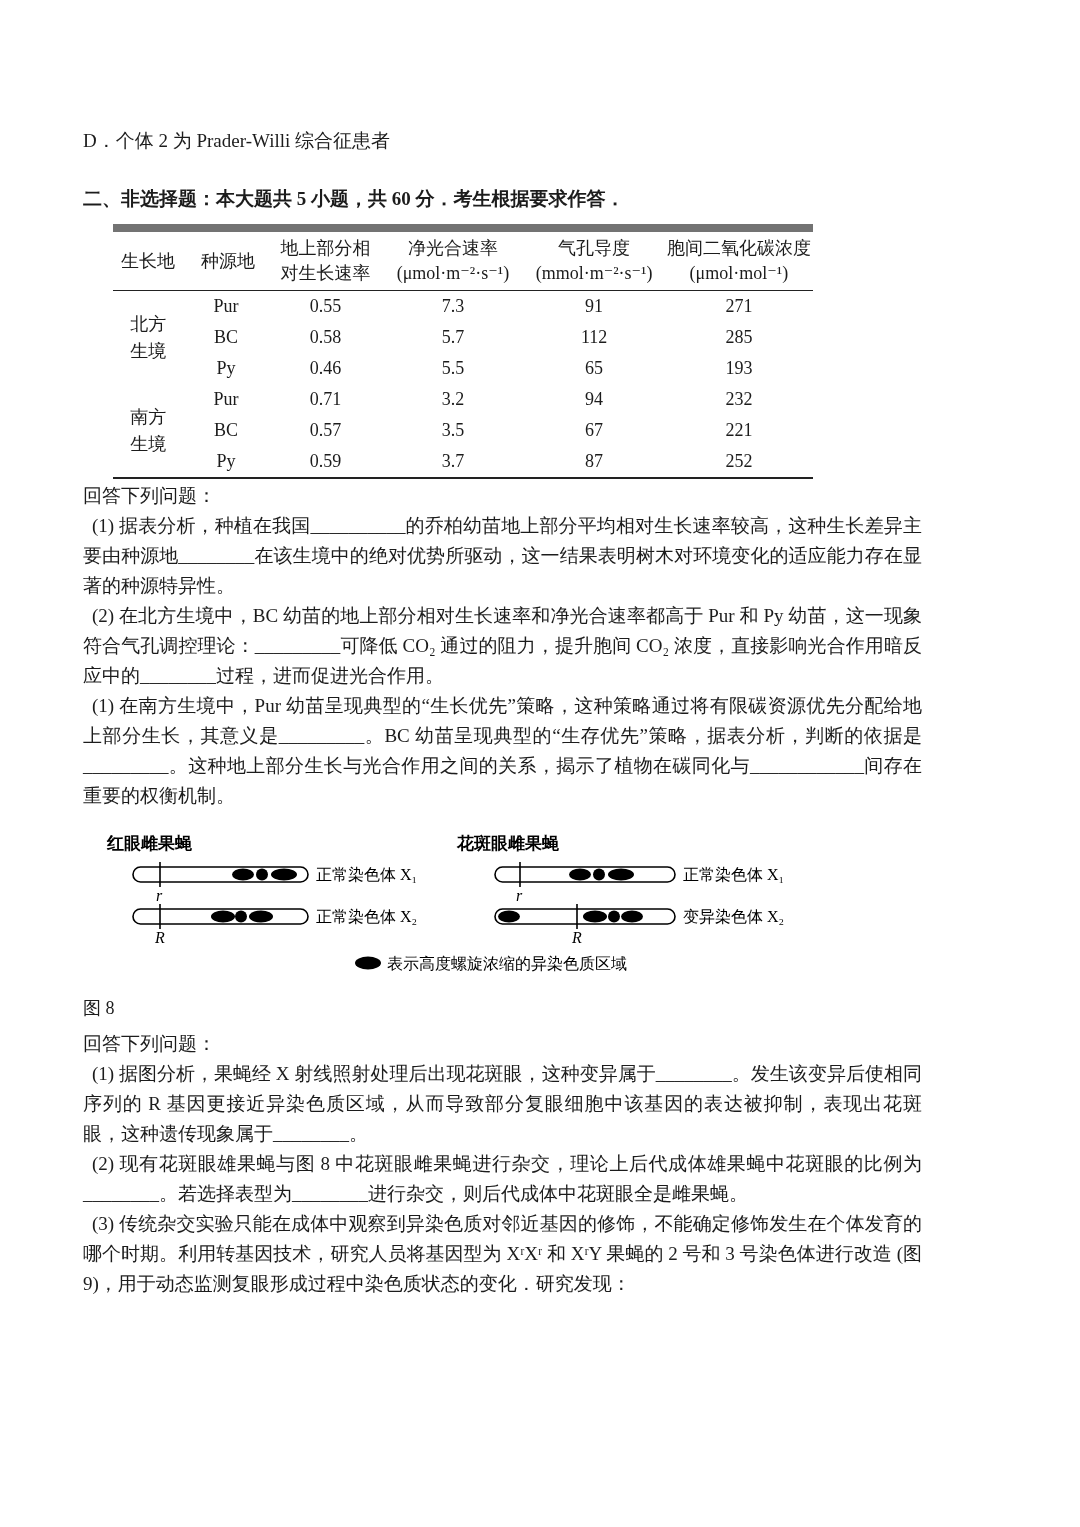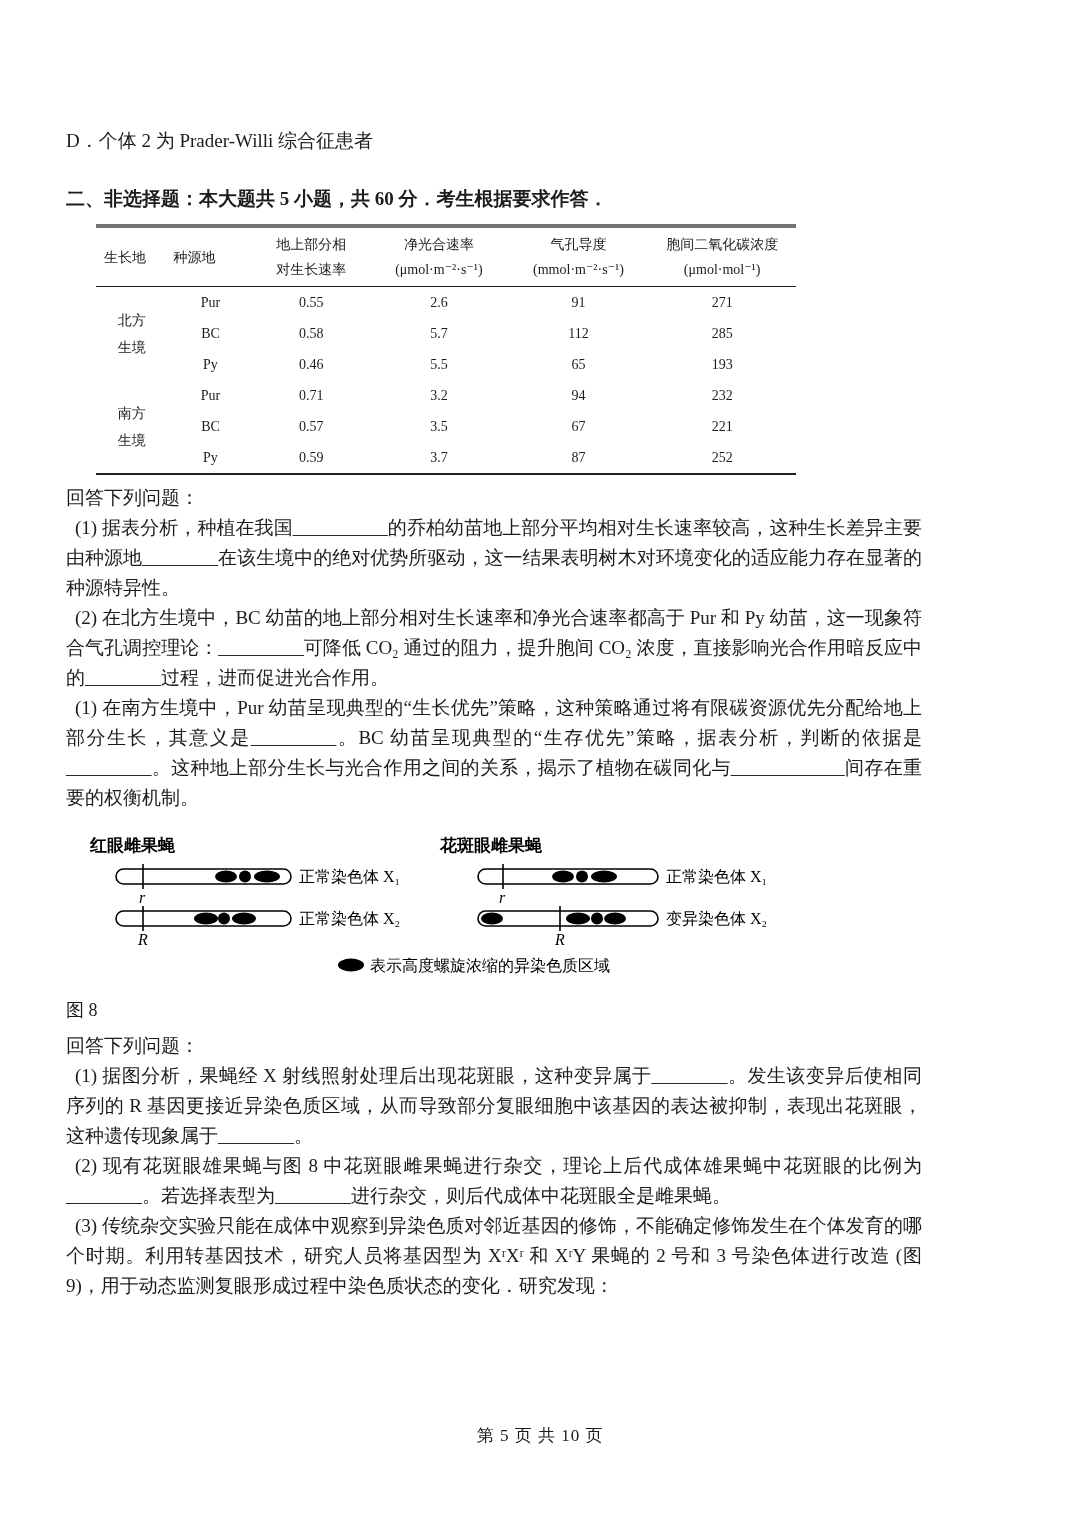--- a/index.html
+++ b/index.html
@@ -4,45 +4,45 @@
 <style>
   html,body{margin:0;padding:0;}
   body{
     width:1080px;height:1527px;background:#ffffff;color:#1c1c1c;
     font-family:"Liberation Serif","DejaVu Serif",serif;
     overflow:hidden;
   }
   .page{
     position:relative;box-sizing:border-box;
     width:1080px;height:1527px;
-    padding:126px 158px 0 66px;
+    padding:126px 158px 0 83px;
   }
   p{margin:0;font-size:19px;line-height:30px;text-align:justify;}
   .section-title{font-weight:bold;margin-top:28px;}
   .q-intro{margin-top:2px;}
   .answer-prompt{margin-top:2px;}
   .sub{text-indent:9px;}
   
   table.data-table{
     border-collapse:collapse;
     width:700px;
-    margin:10px 0 8px 30px;
-    font-size:14px;
-    border-top:4px solid #737373;
+    margin:10px 0 2px 30px;
+    font-size:18px;
+    border-top:8px solid #737373;
     border-bottom:2px solid #222;
   }
   table.data-table th{
     font-weight:normal;border-bottom:1.2px solid #222;
     padding:4px 2px;text-align:center;line-height:25px;vertical-align:middle;
   }
   table.data-table td{
     padding:2px 2px;text-align:center;line-height:27px;vertical-align:middle;
   }
   table.data-table .col-site{width:66px;text-align:left;padding-left:8px;}
-  table.data-table .col-prov{width:84px;text-align:left;padding-left:6px;font-family:Liberation Serif, serif;}
+  table.data-table .col-prov{width:84px;text-align:center;padding-left:6px;font-family:Liberation Serif, serif;}
   table.data-table .col-rgr{width:120px;}
   table.data-table .col-pn{width:140px;}
   table.data-table .col-gs{width:140px;}
   table.data-table .col-ci{width:150px;}
   td.site-cell{text-align:left;padding-left:8px;line-height:27px;}
   td.prov-cell{text-align:left;padding-left:6px;}
   
   .figure{width:760px;margin:20px 0 6px 0;}
   svg text{font-family:"Liberation Serif","DejaVu Serif",serif;}
   .fig-title{font-weight:bold;font-size:17px;}
@@ -93,21 +93,21 @@
       </tr>
     </thead>
     <tbody>
       <tr>
         <td rowspan="3" class="site-cell">
           <div>北方</div>
           <div>生境</div>
         </td>
         <td class="prov-cell">Pur</td>
         <td>0.55</td>
-        <td>2.6</td>
+        <td>7.3</td>
         <td>91</td>
         <td>271</td>
       </tr>
       <tr>
         <td class="prov-cell">BC</td>
         <td>0.58</td>
         <td>5.7</td>
         <td>112</td>
         <td>285</td>
       </tr>
@@ -205,15 +205,14 @@
       </g>
     </svg>
     <p class="fig-caption">图 8</p>
   </div>
 
   <p class="answer-prompt">回答下列问题：</p>
   <p class="sub">(1) 据图分析，果蝇经 X 射线照射处理后出现花斑眼，这种变异属于________。发生该变异后使相同序列的 R 基因更接近异染色质区域，从而导致部分复眼细胞中该基因的表达被抑制，表现出花斑眼，这种遗传现象属于________。</p>
   <p class="sub">(2) 现有花斑眼雄果蝇与图 8 中花斑眼雌果蝇进行杂交，理论上后代成体雄果蝇中花斑眼的比例为________。若选择表型为________进行杂交，则后代成体中花斑眼全是雌果蝇。</p>
   <p class="sub">(3) 传统杂交实验只能在成体中观察到异染色质对邻近基因的修饰，不能确定修饰发生在个体发育的哪个时期。利用转基因技术，研究人员将基因型为 XʳXʳ 和 XʳY 果蝇的 2 号和 3 号染色体进行改造 (图 9)，用于动态监测复眼形成过程中染色质状态的变化．研究发现：</p>
 
-  <div class="footer">第 5 页 共 10 页</div>
 
 </div>
 
 </body></html>

